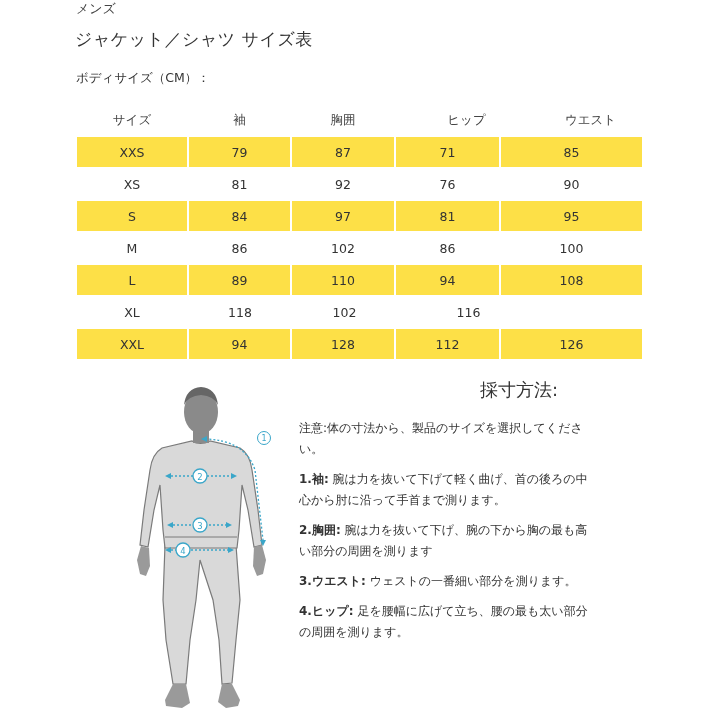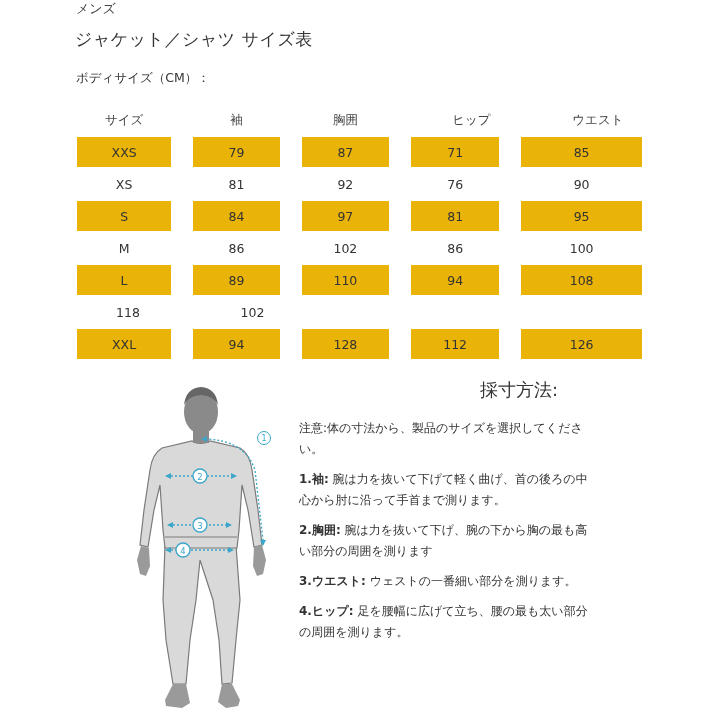--- a/index.html
+++ b/index.html
@@ -42,36 +42,35 @@
     .size-table {
       position: absolute;
       left: 77px;
       top: 104px;
       width: 565px;
     }
     .tr {
       display: flex;
       height: 32px;
       margin-bottom: 0;
-      gap: 20px;
     }
     .tr.header {
       height: 33px;
     }
     .td {
       display: flex;
       align-items: center;
       justify-content: center;
       font-size: 12.5px;
       color: #333;
       margin-right: 2px;
     }
     .td:last-child { margin-right: 0; }
     .tr.header .td { font-size: 12.5px; color: #444; }
-    .tr.shaded .td { background: #eab308; }
+    .tr.shaded .td { background: #fde047; }
     .c0 { width: 110px; }
     .c1 { width: 101px; }
     .c2 { width: 102px; }
     .c3 { width: 103px; }
     .c4 { width: 141px; }
     .tr.body-row { height: 30px; margin-bottom: 2px; }
 
     .figure {
       position: absolute;
       left: 130px;
@@ -147,22 +146,24 @@
     <div class="td c4">100</div>
   </div>
   <div class="tr body-row shaded">
     <div class="td c0">L</div>
     <div class="td c1">89</div>
     <div class="td c2">110</div>
     <div class="td c3">94</div>
     <div class="td c4">108</div>
   </div>
   <div class="tr body-row">
+    <div class="td c0">XL</div>
     <div class="td c2">118</div>
     <div class="td c3">102</div>
+    <div class="td c4">116</div>
   </div>
   <div class="tr body-row shaded">
     <div class="td c0">XXL</div>
     <div class="td c1">94</div>
     <div class="td c2">128</div>
     <div class="td c3">112</div>
     <div class="td c4">126</div>
   </div>
 </div>
 

